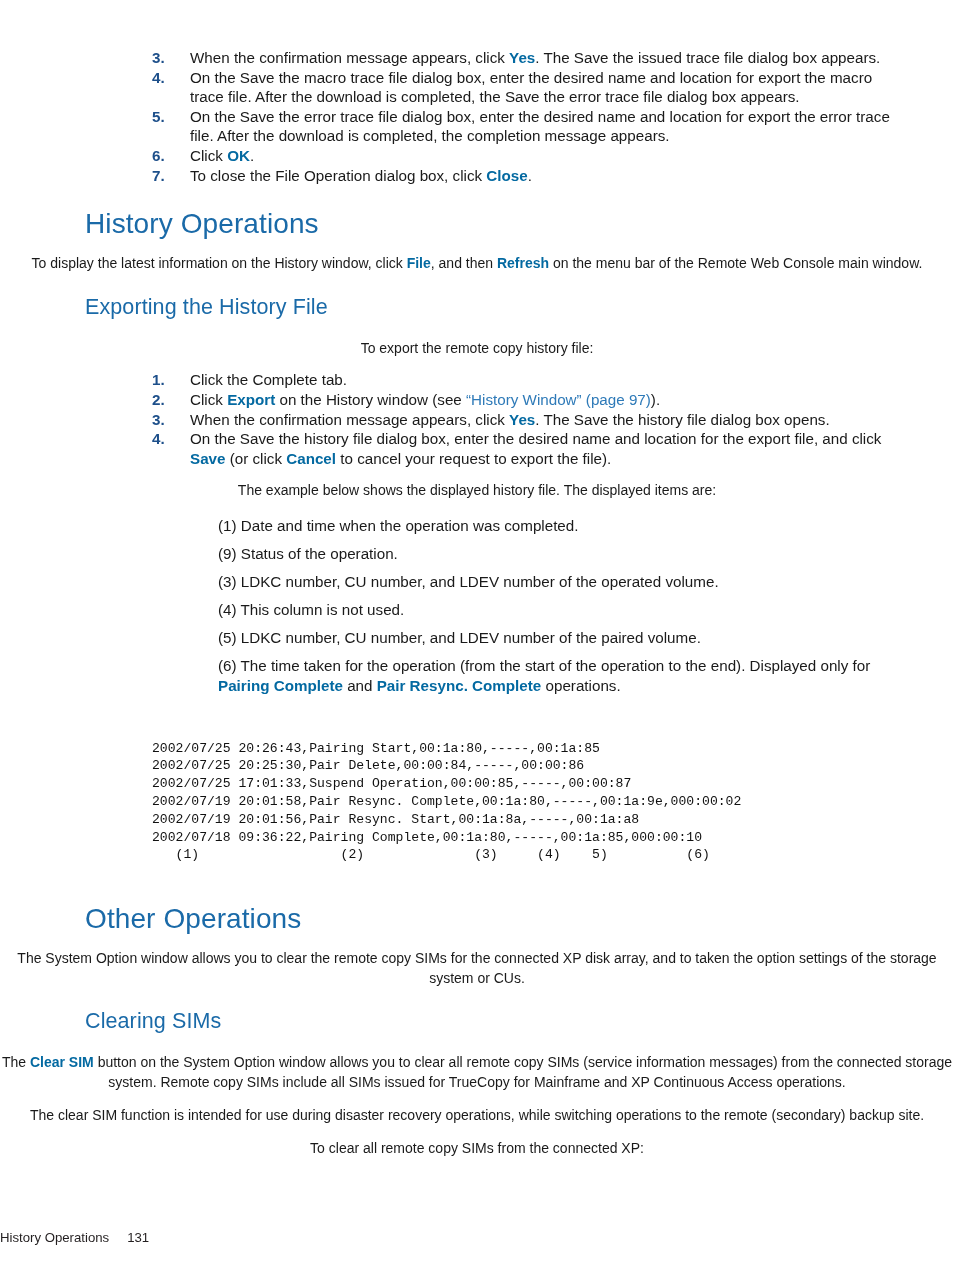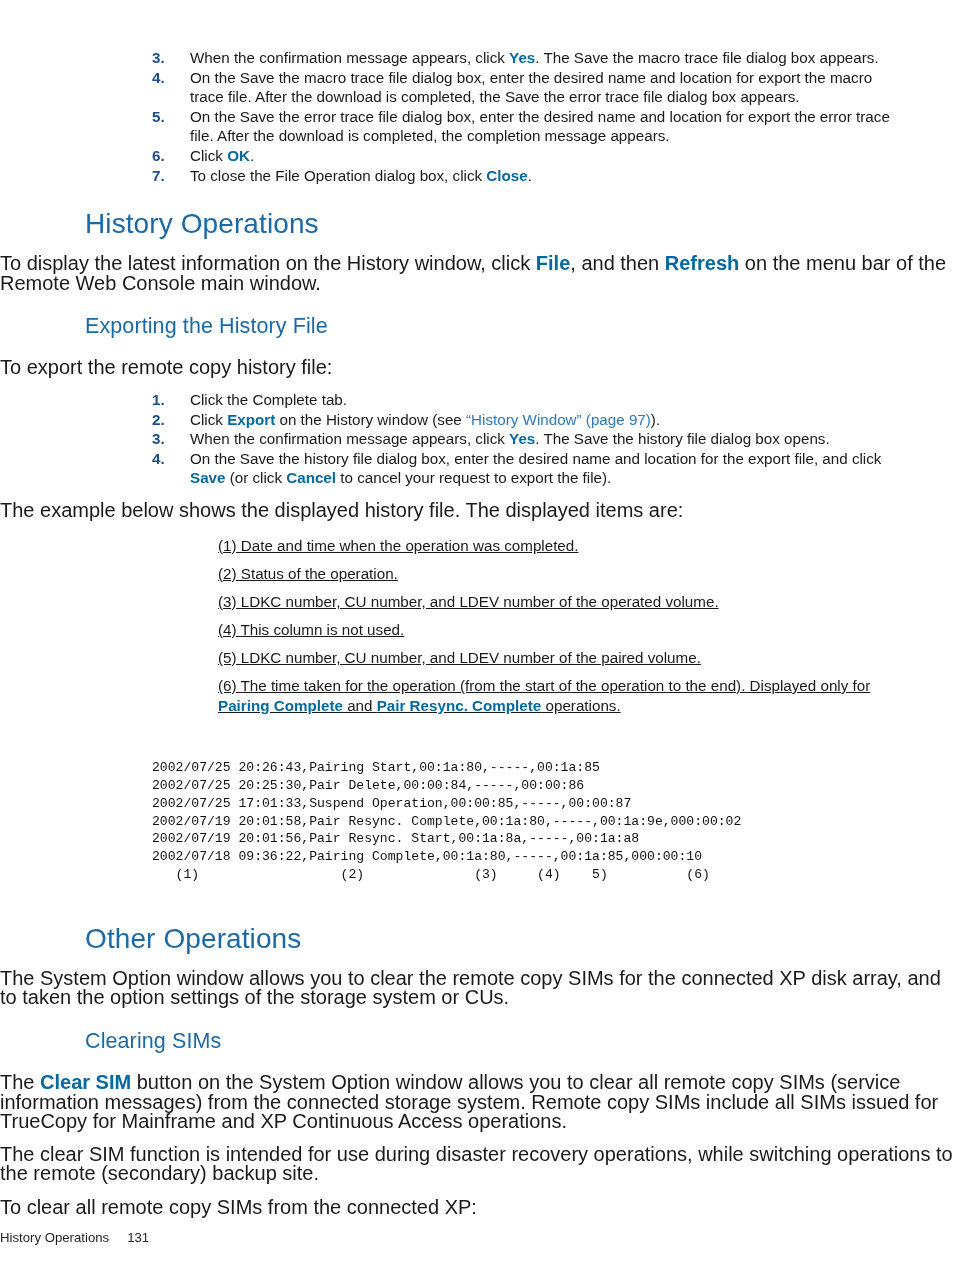--- a/index.html
+++ b/index.html
@@ -21,23 +21,24 @@
     height: 1271px;
     box-sizing: border-box;
     padding: 0;
     overflow: hidden;
   }
 
   
   .body-col {
     margin-left: 152px;
     margin-right: 58px;
-    font-size: 20px;
+    font-size: 14px;
     line-height: 19.6px;
     color: #1a1a1a;
+    text-align: center;
   }
 
   
   ol.steps {
     list-style: none;
     margin: 0;
     padding: 0;
   }
   ol.steps > li {
     position: relative;
@@ -96,21 +97,20 @@
   
   .deflist {
     margin-left: 218px;
     margin-right: 60px;
     font-size: 15.2px;
     line-height: 19.6px;
     color: #1a1a1a;
   }
   .deflist .defline {
     margin-bottom: 8.5px;
-    text-decoration: underline;
   }
   .deflist .defline:last-child { margin-bottom: 8px; }
 
   
   pre.codeblock {
     margin: 16px;
     padding: 0;
     margin-left: 152px;
     font-family: "Liberation Mono", "DejaVu Sans Mono", monospace;
     font-size: 13.1px;
@@ -149,21 +149,21 @@
   .sp-l       { height: 12px; }
 </style>
 </head>
 <body>
 
 <div class="page">
 
   <div class="sp-top"></div>
 
   <ol class="steps">
-      <li><span class="num">3.</span><span><span>When the confirmation message appears, click </span><b>Yes</b><span>. The Save the macro trace file dialog box appears.</span></span></li>
+      <li><span class="num">3.</span><span><span>When the confirmation message appears, click </span><b>Yes</b><span>. The Save the issued trace file dialog box appears.</span></span></li>
       <li><span class="num">4.</span><span><span>On the Save the macro trace file dialog box, enter the desired name and location for export the macro trace file. After the download is completed, the Save the error trace file dialog box appears.</span></span></li>
       <li><span class="num">5.</span><span><span>On the Save the error trace file dialog box, enter the desired name and location for export the error trace file. After the download is completed, the completion message appears.</span></span></li>
       <li><span class="num">6.</span><span><span>Click </span><b>OK</b><span>.</span></span></li>
       <li><span class="num">7.</span><span><span>To close the File Operation dialog box, click </span><b>Close</b><span>.</span></span></li>
     </ol>
 
   <div class="sp-a"></div>
 
   <h1 class="h-main">History Operations</h1>
 
@@ -189,21 +189,21 @@
     </ol>
 
   <div class="sp-e"></div>
 
   <p class="para body-col">The example below shows the displayed history file. The displayed items are:</p>
 
   <div class="sp-f"></div>
 
   <div class="deflist">
       <div class="defline"><span>(1) Date and time when the operation was completed.</span></div>
-      <div class="defline"><span>(2) Status of the operation.</span></div>
+      <div class="defline"><span>(9) Status of the operation.</span></div>
       <div class="defline"><span>(3) LDKC number, CU number, and LDEV number of the operated volume.</span></div>
       <div class="defline"><span>(4) This column is not used.</span></div>
       <div class="defline"><span>(5) LDKC number, CU number, and LDEV number of the paired volume.</span></div>
       <div class="defline"><span>(6) The time taken for the operation (from the start of the operation to the end). Displayed only for </span><b>Pairing Complete</b><span> and </span><b>Pair Resync. Complete</b><span> operations.</span></div>
     </div>
 
   <div class="sp-g"></div>
 
   <pre class="codeblock">2002/07/25 20:26:43,Pairing Start,00:1a:80,-----,00:1a:85
 2002/07/25 20:25:30,Pair Delete,00:00:84,-----,00:00:86

